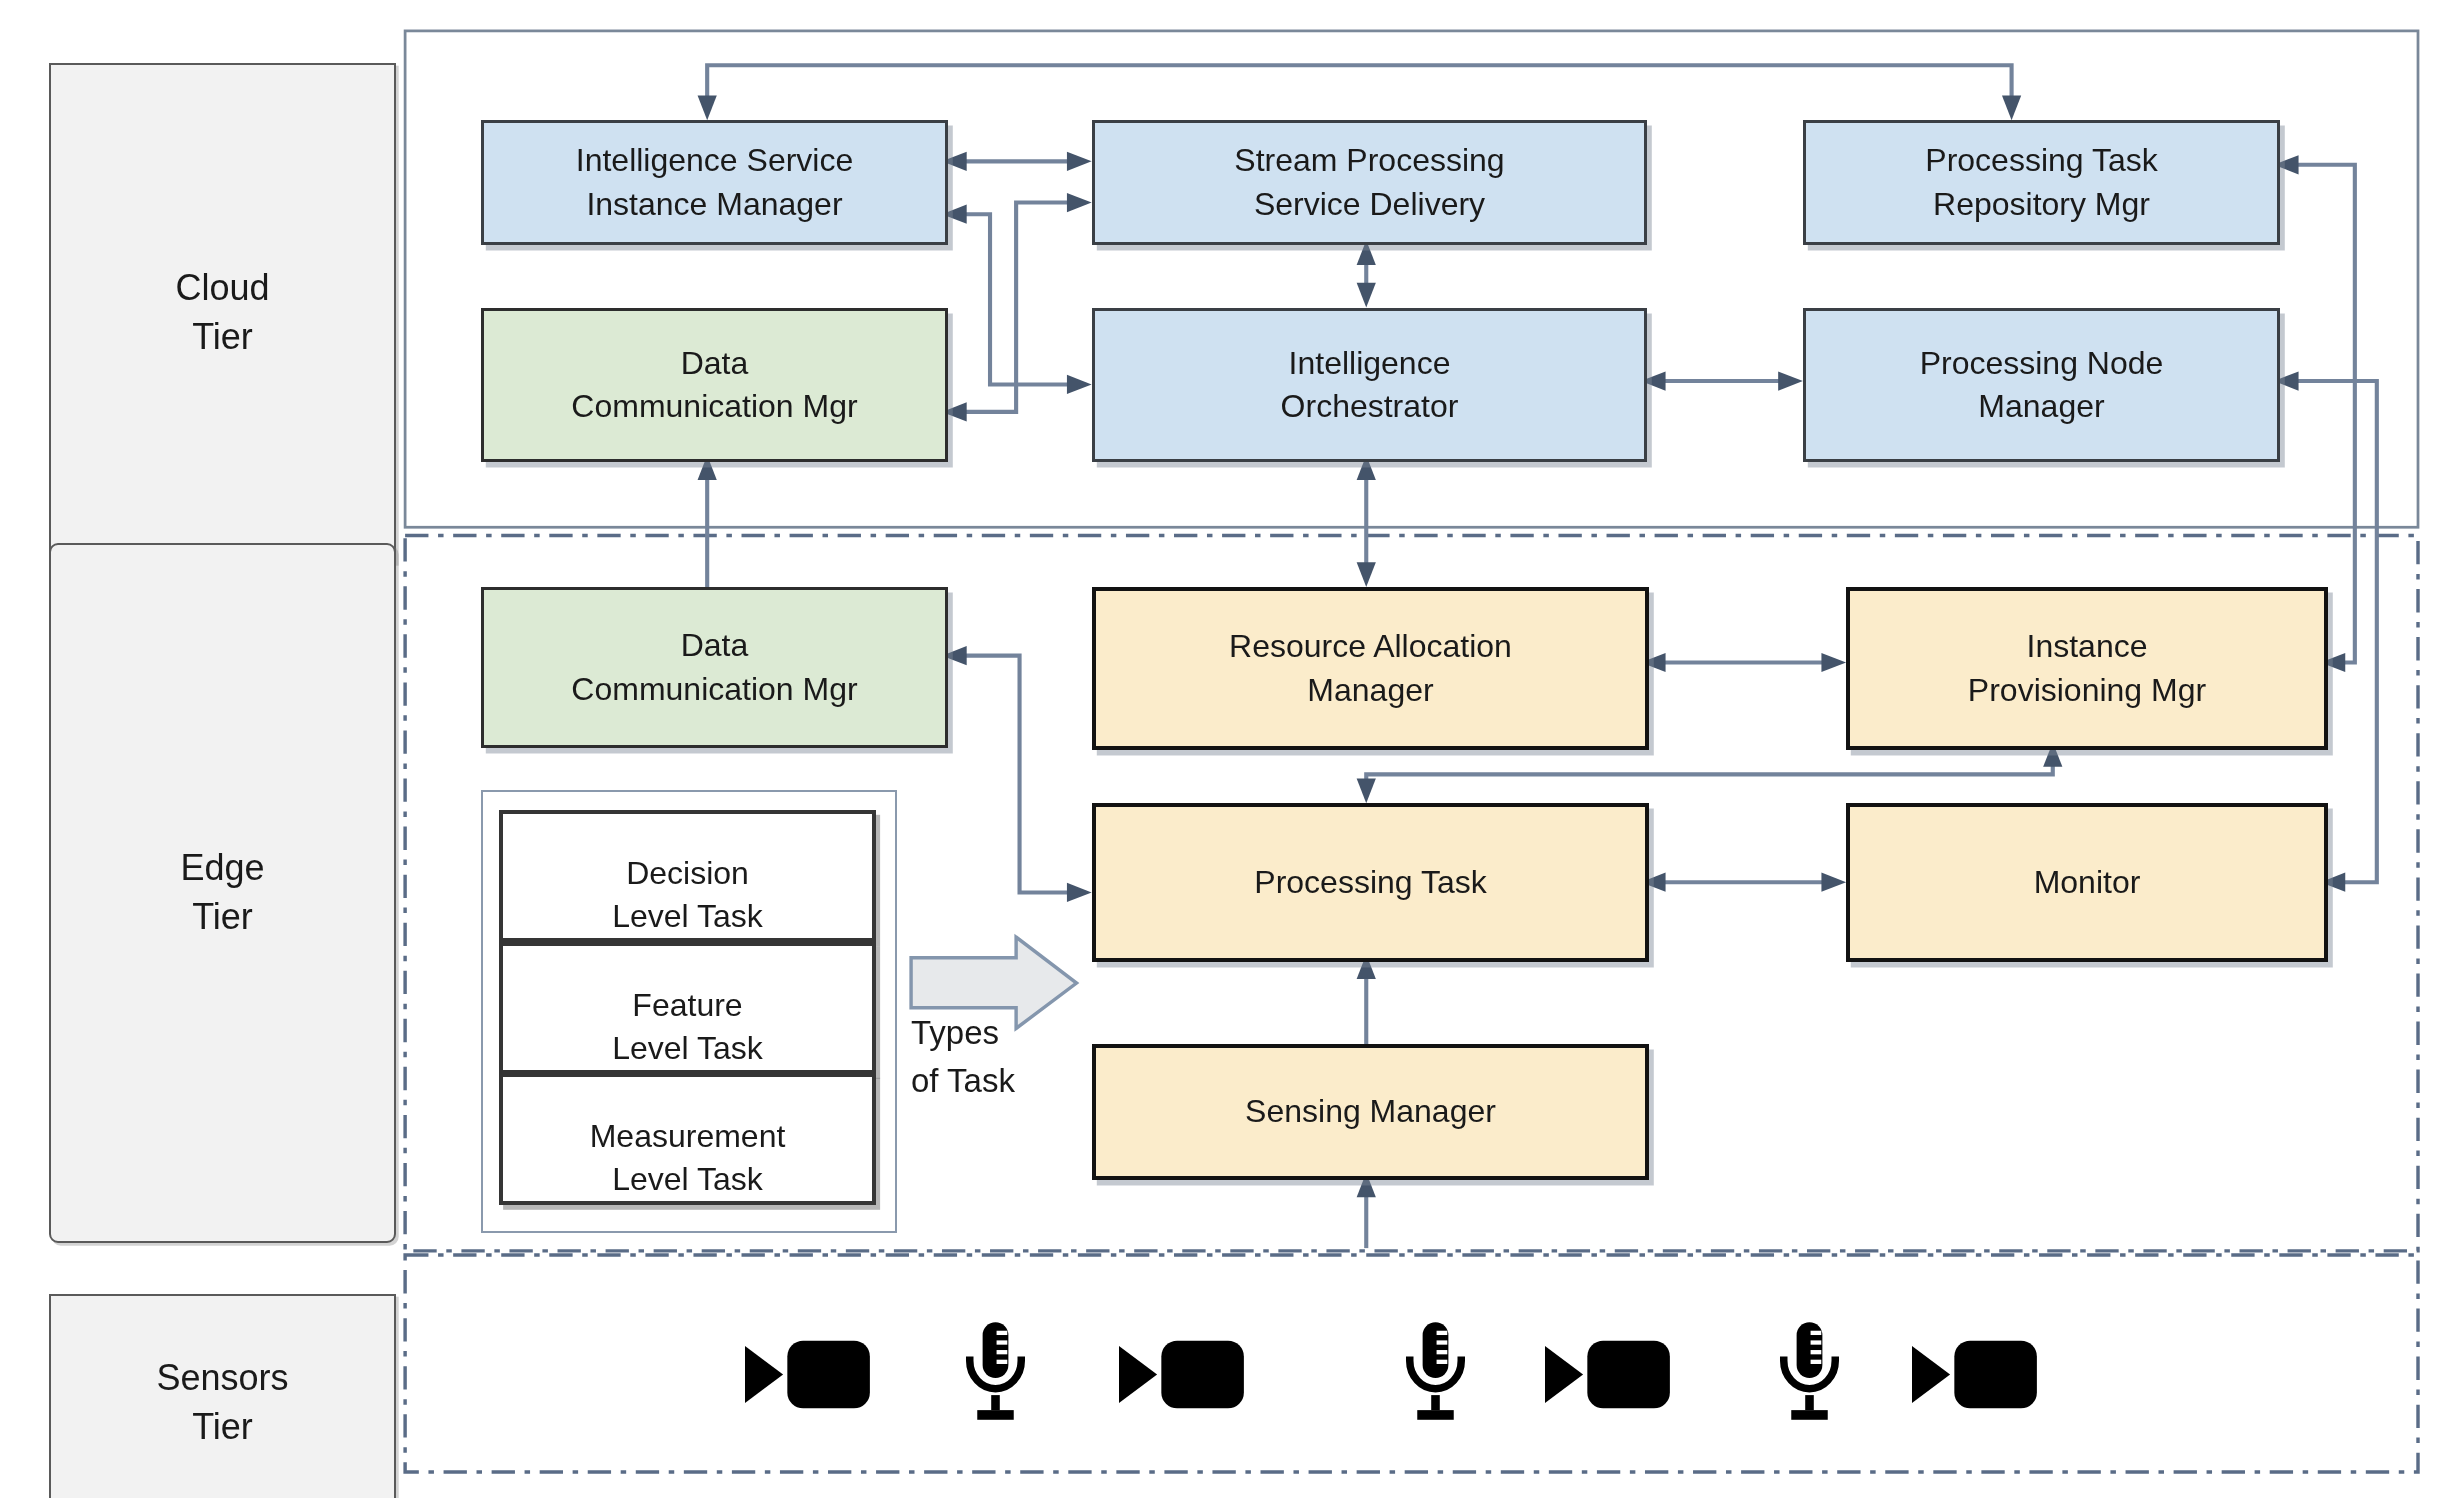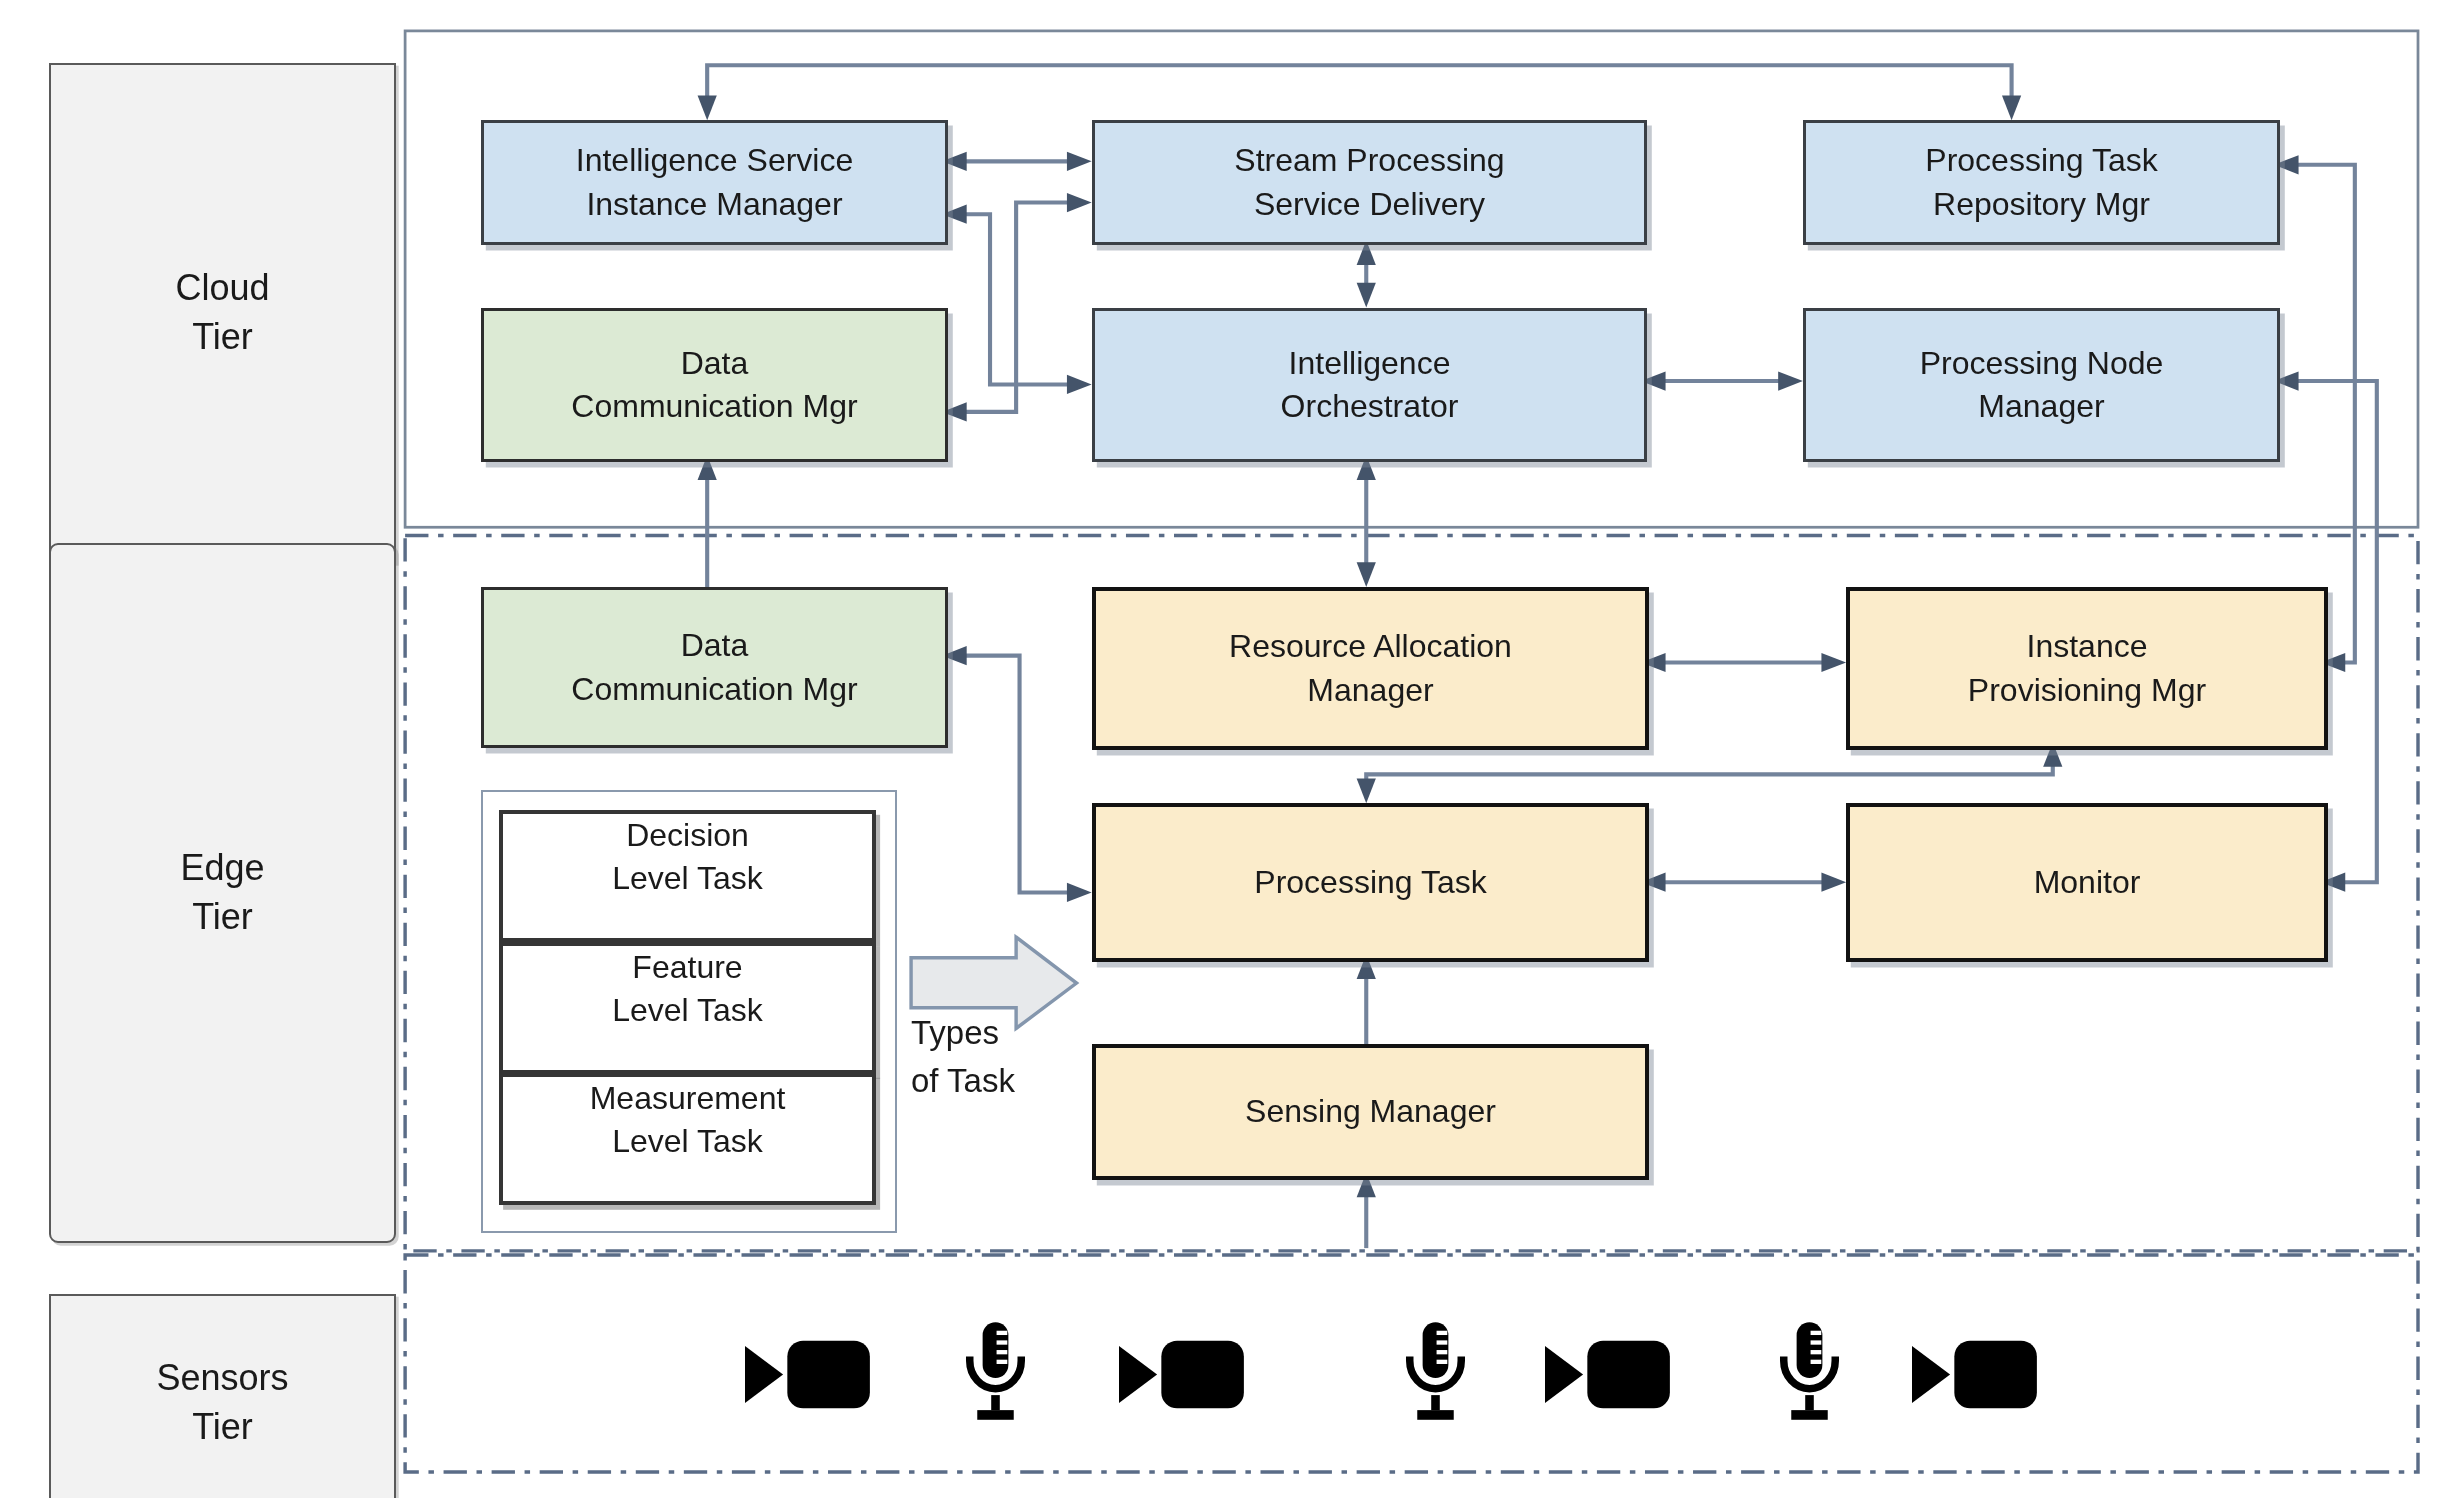--- a/index.html
+++ b/index.html
@@ -31,21 +31,21 @@
   .box.green{background:var(--box_green);border:3.4px solid #2d2d2d;}
   .box.orange{background:var(--box_orange);border:4.1px solid #121212;}
   .lbl{white-space:pre-line;}
   .taskgroup{
     position:absolute;z-index:2;
     background:#ffffff;border:2.7px solid #8a99ad;
   }
   .taskbox{
     position:absolute;z-index:3;
     background:#ffffff;border:4.8px solid #353535;
-    display:flex;align-items:flex-start;justify-content:center;
+    display:flex;align-items:flex-end;justify-content:center;
     text-align:center;font-size:32px;line-height:1.35;
     box-shadow:4.1px 4.8px 0 rgba(110,110,110,.5);
   }
   .typeslabel{
     position:absolute;z-index:3;
     font-size:33px;line-height:1.45;white-space:pre-line;text-align:left;
   }
   .sensor{position:absolute;z-index:3;}
   .sensor svg{display:block;width:100%;height:100%;}
 </style>

